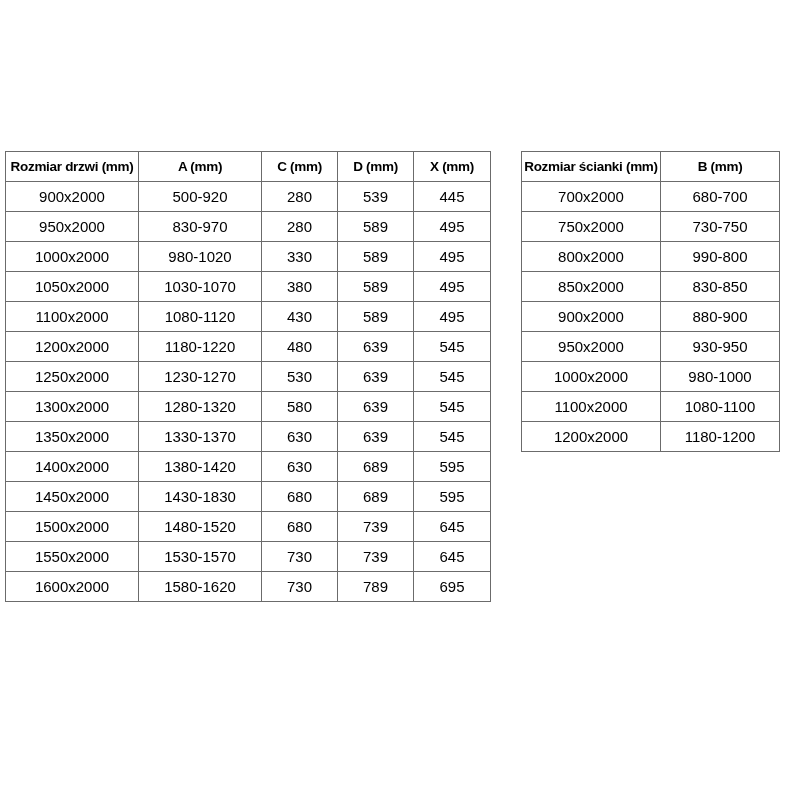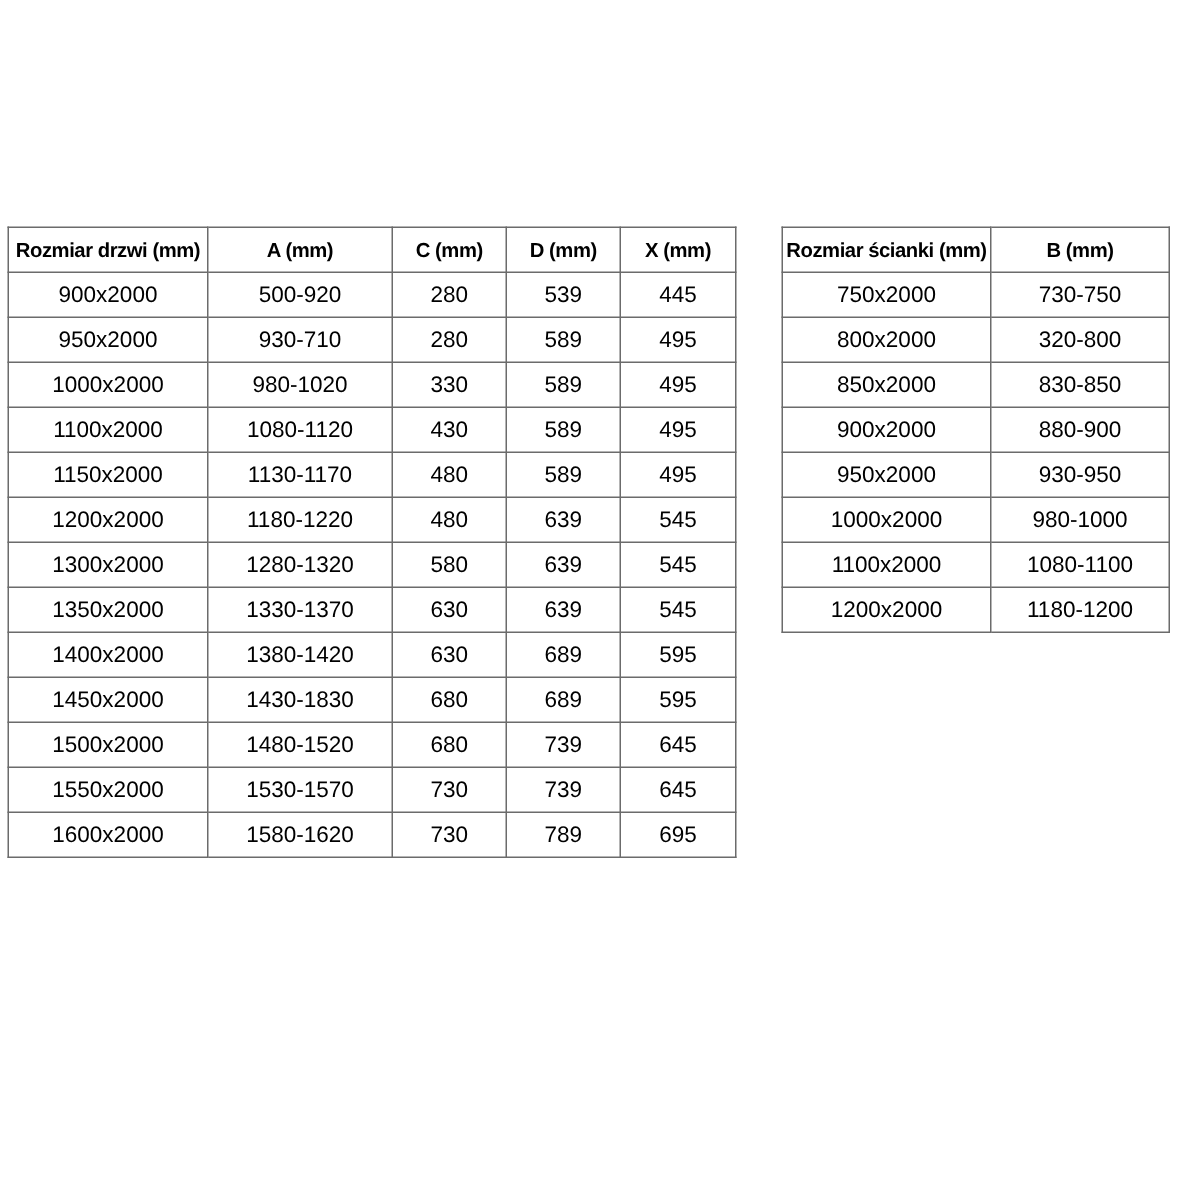--- a/index.html
+++ b/index.html
@@ -79,50 +79,57 @@
     <tbody>
         <tr>
           <td>900x2000</td>
           <td>500-920</td>
           <td>280</td>
           <td>539</td>
           <td>445</td>
         </tr>
         <tr>
           <td>950x2000</td>
-          <td>930-710</td>
+          <td>830-970</td>
           <td>280</td>
           <td>589</td>
           <td>495</td>
         </tr>
         <tr>
           <td>1000x2000</td>
           <td>980-1020</td>
           <td>330</td>
           <td>589</td>
           <td>495</td>
         </tr>
         <tr>
+          <td>1050x2000</td>
+          <td>1030-1070</td>
+          <td>380</td>
+          <td>589</td>
+          <td>495</td>
+        </tr>
+        <tr>
           <td>1100x2000</td>
           <td>1080-1120</td>
           <td>430</td>
           <td>589</td>
           <td>495</td>
         </tr>
         <tr>
-          <td>1150x2000</td>
-          <td>1130-1170</td>
-          <td>480</td>
-          <td>589</td>
-          <td>495</td>
-        </tr>
-        <tr>
           <td>1200x2000</td>
           <td>1180-1220</td>
           <td>480</td>
+          <td>639</td>
+          <td>545</td>
+        </tr>
+        <tr>
+          <td>1250x2000</td>
+          <td>1230-1270</td>
+          <td>530</td>
           <td>639</td>
           <td>545</td>
         </tr>
         <tr>
           <td>1300x2000</td>
           <td>1280-1320</td>
           <td>580</td>
           <td>639</td>
           <td>545</td>
         </tr>
@@ -177,26 +184,30 @@
         <col>
       </colgroup>
     <thead>
         <tr>
           <th>Rozmiar ścianki (mm)</th>
           <th>B (mm)</th>
         </tr>
       </thead>
     <tbody>
         <tr>
+          <td>700x2000</td>
+          <td>680-700</td>
+        </tr>
+        <tr>
           <td>750x2000</td>
           <td>730-750</td>
         </tr>
         <tr>
           <td>800x2000</td>
-          <td>320-800</td>
+          <td>990-800</td>
         </tr>
         <tr>
           <td>850x2000</td>
           <td>830-850</td>
         </tr>
         <tr>
           <td>900x2000</td>
           <td>880-900</td>
         </tr>
         <tr>

